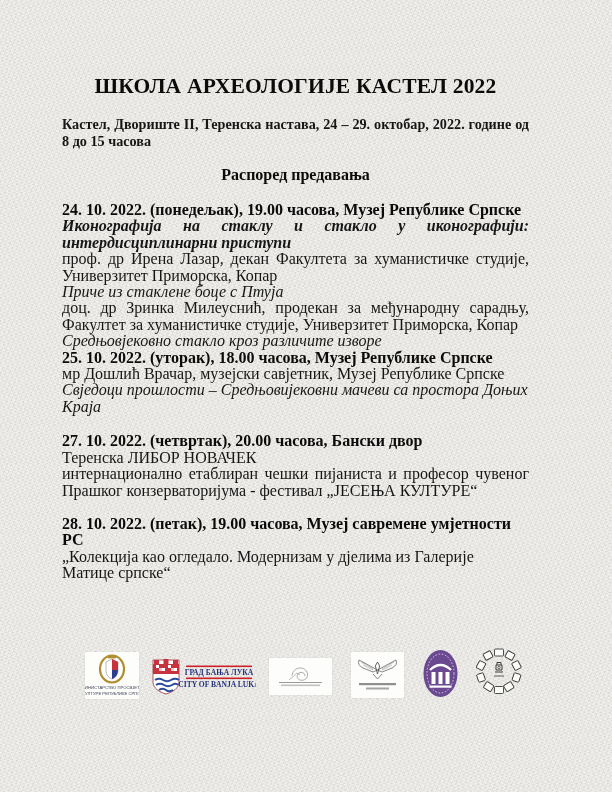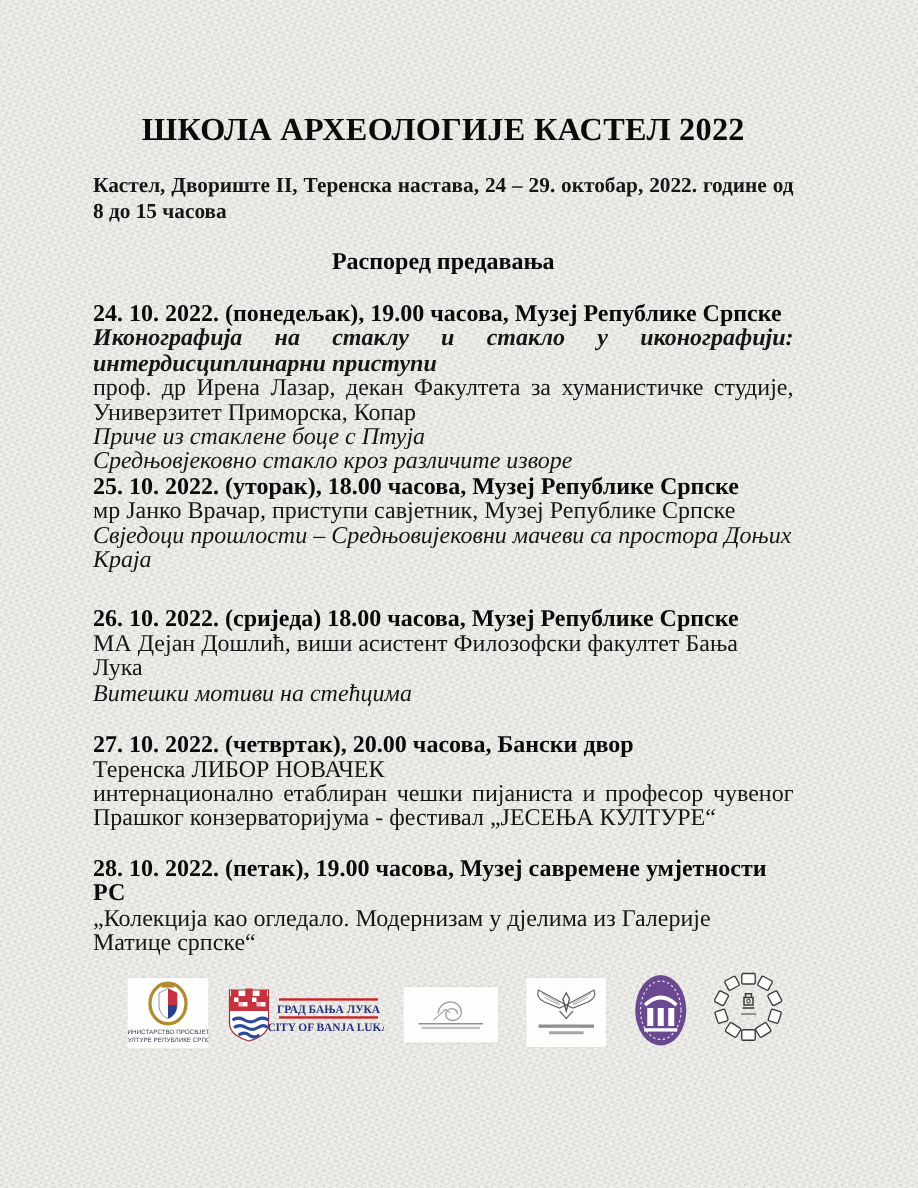--- a/index.html
+++ b/index.html
@@ -61,34 +61,30 @@
 
     <p class="intro">Кастел, Двориште II, Теренска настава, 24 – 29. октобар, 2022. године од 8 до 15 часова</p>
 
     <h2 class="sched-heading">Распоред предавања</h2>
 
     <div class="section sec-1">
       <p class="ln sec-header">24. 10. 2022. (понедељак), 19.00 часова, Музеј Републике Српске</p>
       <p class="ln bi just">Иконографија на стаклу и стакло у иконографији: интердисциплинарни приступи</p>
       <p class="ln just">проф. др Ирена Лазар, декан Факултета за хуманистичке студије, Универзитет Приморска, Копар</p>
       <p class="ln it">Приче из стаклене боце с Птуја</p>
+      <p class="ln just">доц. др Зринка Милеуснић, продекан за међународну сарадњу, Факултет за хуманистичке студије, Универзитет Приморска, Копар</p>
       <p class="ln it">Средњовјековно стакло кроз различите изворе</p>
     </div>
 
     <div class="section sec-2">
       <p class="ln sec-header">25. 10. 2022. (уторак), 18.00 часова, Музеј Републике Српске</p>
-      <p class="ln">мр Јанко Врачар, приступи савјетник, Музеј Републике Српске</p>
+      <p class="ln">мр Дошлић Врачар, музејски савјетник, Музеј Републике Српске</p>
       <p class="ln it">Свједоци прошлости – Средњовијековни мачеви са простора Доњих Краја</p>
     </div>
 
-    <div class="section sec-3">
-      <p class="ln sec-header">26. 10. 2022. (сриједа) 18.00 часова, Музеј Републике Српске</p>
-      <p class="ln">МА Дејан Дошлић, виши асистент Филозофски факултет Бања Лука</p>
-      <p class="ln it">Витешки мотиви на стећцима</p>
-    </div>
 
     <div class="section sec-4">
       <p class="ln sec-header">27. 10. 2022. (четвртак), 20.00 часова, Бански двор</p>
       <p class="ln">Теренска ЛИБОР НОВАЧЕК</p>
       <p class="ln just">интернационално етаблиран чешки пијаниста и професор чувеног Прашког конзерваторијума - фестивал „ЈЕСЕЊА КУЛТУРЕ“</p>
     </div>
 
     <div class="section sec-5">
       <p class="ln sec-header">28. 10. 2022. (петак), 19.00 часова, Музеј савремене умјетности РС</p>
       <p class="ln">„Колекција као огледало. Модернизам у дјелима из Галерије Матице српске“</p>

